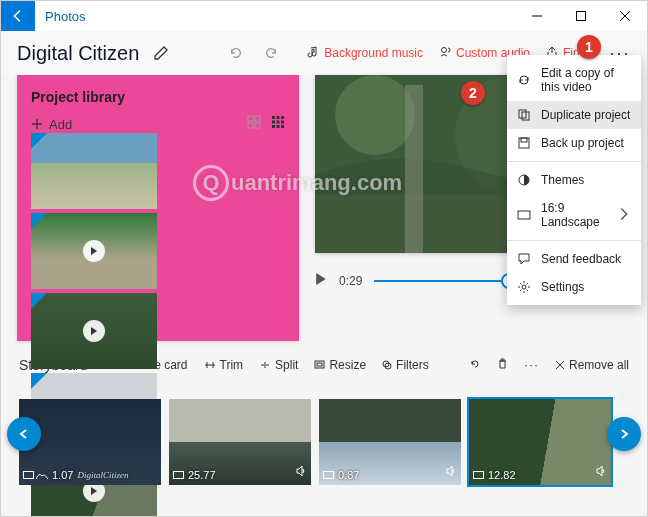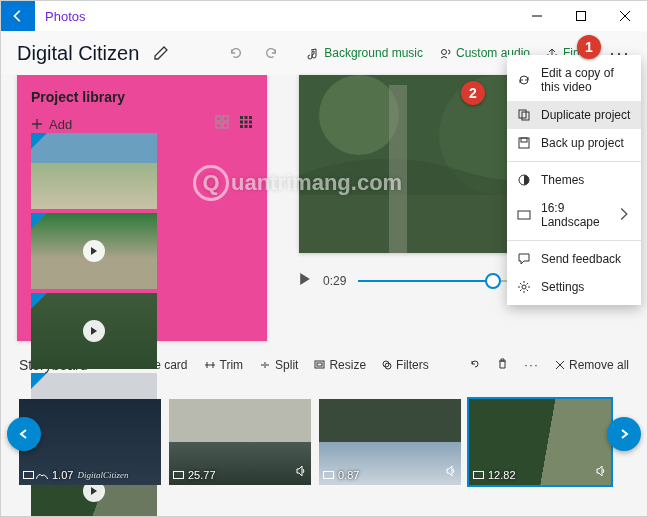--- a/index.html
+++ b/index.html
@@ -1,43 +1,43 @@
 <!DOCTYPE html>
 <html><head>
 <meta charset="utf-8">
 <style>
   * { box-sizing: border-box; margin: 0; padding: 0; font-family: "Segoe UI", Arial, sans-serif; }
   body { width: 648px; height: 517px; overflow: hidden; background: #f5f5f5; border: 1px solid #d0d0d0; position: relative; }
   .titlebar { height: 30px; background: #fff; display: flex; align-items: center; padding: 0 0 0 8px; }
   .back-btn { width: 34px; height: 30px; background: #0078d7; color: #fff; display: flex; align-items: center; justify-content: center; margin-left: -8px; }
   .back-btn svg { width: 14px; height: 14px; }
-  .title { font-size: 13px; color: #6d28d9; margin-left: 10px; }
+  .title { font-size: 13px; color: #0369a1; margin-left: 10px; }
   .window-controls { margin-left: auto; display: flex; }
   .window-controls .wc { width: 44px; height: 30px; display: flex; align-items: center; justify-content: center; }
   .window-controls svg { width: 10px; height: 10px; }
   .toolbar { height: 44px; display: flex; align-items: center; padding: 0 16px; background: #f8f8f8; position: relative; }
   .proj-name { font-size: 20px; color: #0f172a; font-weight: 400; }
   .edit-btn { margin-left: 14px; display: flex; align-items: center; justify-content: center; }
-  .toolbar .tb-btn { display: flex; align-items: flex-end; font-size: 12px; color: #15803d; margin-left: 16px; }
+  .toolbar .tb-btn { display: flex; align-items: flex-start; font-size: 12px; color: #ef4444; margin-left: 16px; }
   .toolbar .tb-btn svg, .toolbar .tb-btn .glyph { margin-right: 5px; }
   .more-btn { margin-left: 14px; font-size: 18px; color: #333; letter-spacing: 1px; }
   .content { display: flex; height: 266px; }
   .library-panel { width: 286px; background: #ec4899; margin-left: 16px; box-shadow: 0 1px 4px rgba(0,0,0,.15); padding: 14px; display: flex; flex-direction: column; }
   .lib-title { font-size: 14px; font-weight: 600; color: #222; margin-bottom: 10px; }
   .lib-top { display: flex; align-items: center; }
   .add-btn { display: flex; align-items: center; font-size: 13px; color: #333; }
   .add-btn svg { margin-right: 6px; }
   .lib-view { margin-left: auto; display: flex; gap: 10px; }
   .lib-view svg { width: 14px; height: 14px; }
   .thumbs { display: flex; flex-wrap: wrap; gap: 4px; }
   .thumb { width: 126px; height: 76px; position: relative; overflow: hidden; }
   .play-overlay { position: absolute; top: 50%; left: 50%; width: 22px; height: 22px; border-radius: 50%; background: rgba(255,255,255,0.9); transform: translate(-50%,-50%); display: flex; align-items: center; justify-content: center; }
   .play-overlay svg { width: 8px; height: 8px; }
   .tri-badge { position:absolute; top:0; left:0; width:0; height:0; border-top:16px solid #0188d1; border-right:16px solid transparent; }
-  .preview { flex: 1; display: flex; flex-direction: column; align-items: center; padding: 0 32px; }
+  .preview { flex: 1; display: flex; flex-direction: column; align-items: center; padding: 0 16px; }
   .preview-video { width: 316px; height: 178px; background: #3b5a38; box-shadow: 0 1px 4px rgba(0,0,0,.2); position: relative; overflow: hidden; }
   .controls { display: flex; align-items: center; width: 316px; margin-top: 20px; gap: 12px; font-size: 12px; color: #444; }
   .seek { flex: 1; height: 2px; background: #bbb; position: relative; }
   .seek-fill { position: absolute; height: 2px; background: #0188d1; width: 64%; }
   .seek-knob { position: absolute; top: -7px; left: 64%; width: 16px; height: 16px; border-radius: 50%; background: #fff; border: 2px solid #0188d1; }
   .storyboard-bar { display: flex; align-items: center; padding: 0 18px; height: 36px; margin-top: 6px; font-size: 12px; color: #333; gap: 16px; }
   .storyboard-bar .sb-title { font-weight: 400; font-size: 14px; }
   .storyboard-bar .sb-btn { display: flex; align-items: center; gap: 4px; }
   .storyboard-bar .sb-right { margin-left: auto; display: flex; align-items: center; gap: 16px; }
   .storyboard { height: 102px; position: relative; display: flex; align-items: flex-end; padding: 0 18px; gap: 8px; }

